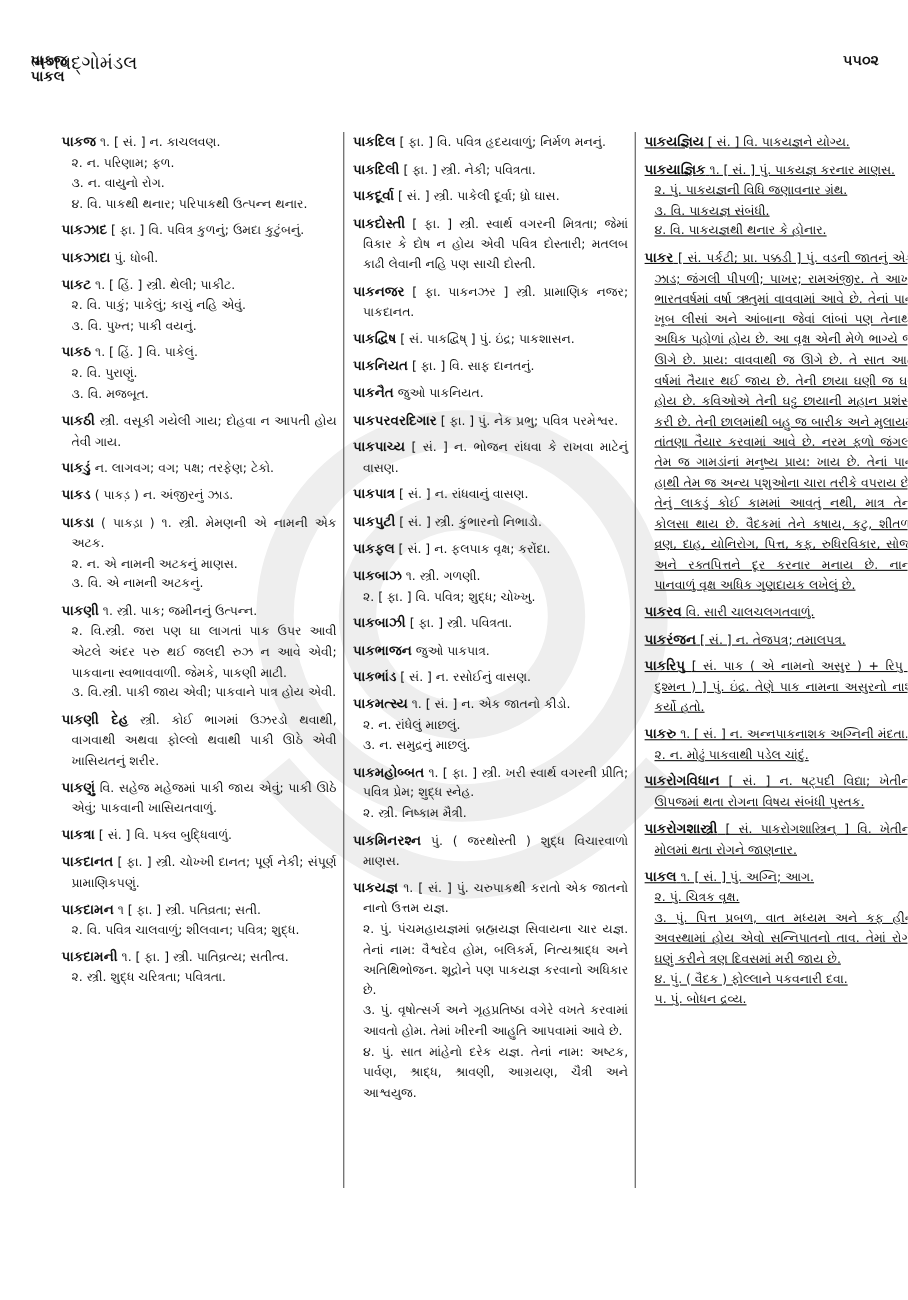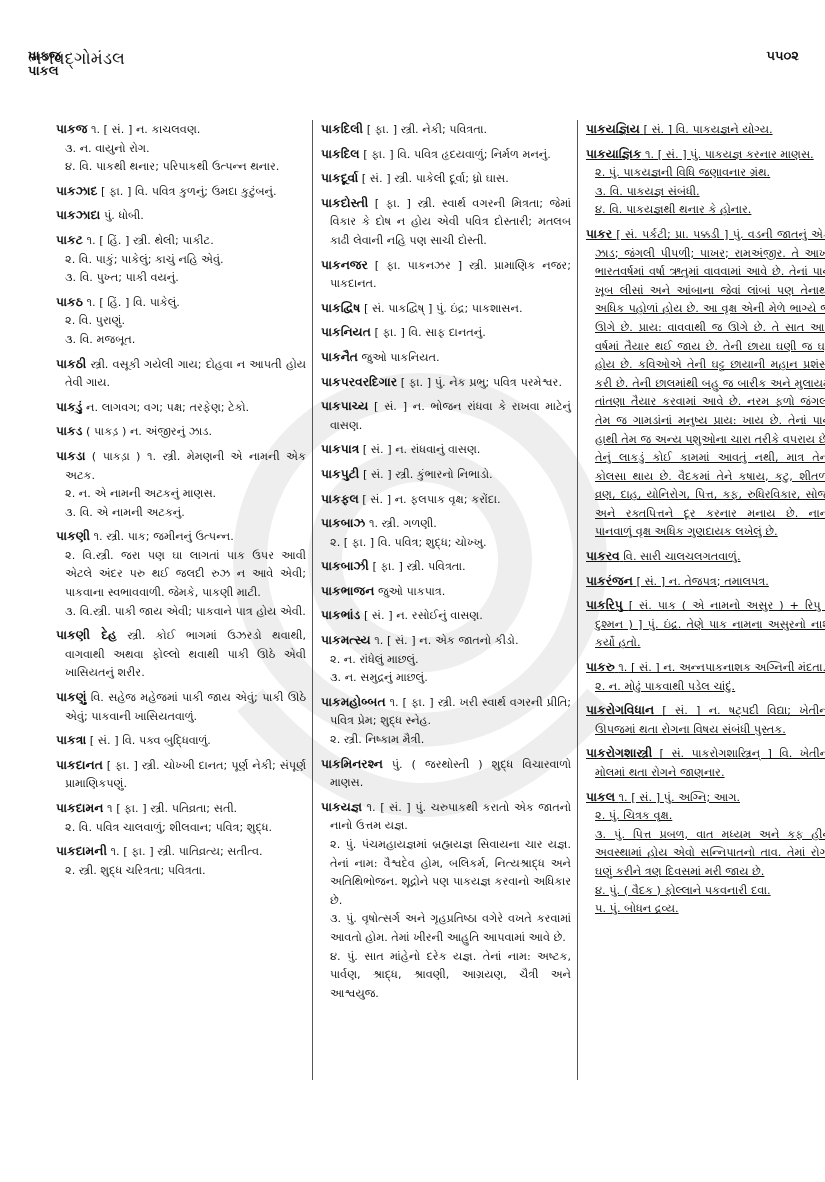--- a/index.html
+++ b/index.html
@@ -49,20 +49,21 @@
     <div>પાકલ</div>
   </div>
   <div class="hdr-center">ભગવદ્ગોમંડલ</div>
   <div class="hdr-right">૫૫૦૨</div>
 </div>
 
 <div class="columns">
   <div class="col col-1">
       <div class="entry">
         <span class="sense first-line wrap"><span class="hw">પાકજ</span> <span class="def">૧. [ સં. ] ન. કાચલવણ.</span></span>
+        <span class="sense"><span class="def">૨. ન. પરિણામ; ફળ.</span></span>
         <span class="sense"><span class="def">૩. ન. વાયુનો રોગ.</span></span>
         <span class="sense"><span class="def">૪. વિ. પાકથી થનાર; પરિપાકથી ઉત્પન્ન થનાર.</span></span>
       </div>
       <div class="entry">
         <span class="sense first-line wrap"><span class="hw">પાકઝાદ</span> <span class="def">[ ફા. ] વિ. પવિત્ર કુળનું; ઉમદા કુટુંબનું.</span></span>
       </div>
       <div class="entry">
         <span class="sense first-line wrap"><span class="hw">પાકઝાદા</span> <span class="def">પું. ધોબી.</span></span>
       </div>
       <div class="entry">
@@ -110,24 +111,24 @@
         <span class="sense first-line wrap"><span class="hw">પાકદામન</span> <span class="def">૧ [ ફા. ] સ્ત્રી. પતિવ્રતા; સતી.</span></span>
         <span class="sense"><span class="def">૨. વિ. પવિત્ર ચાલવાળું; શીલવાન; પવિત્ર; શુદ્ધ.</span></span>
       </div>
       <div class="entry">
         <span class="sense first-line wrap"><span class="hw">પાકદામની</span> <span class="def">૧. [ ફા. ] સ્ત્રી. પાતિવ્રત્ય; સતીત્વ.</span></span>
         <span class="sense"><span class="def">૨. સ્ત્રી. શુદ્ધ ચરિત્રતા; પવિત્રતા.</span></span>
       </div>
     </div>
   <div class="col col-2">
       <div class="entry">
+        <span class="sense first-line wrap"><span class="hw">પાકદિલ</span> <span class="def">[ ફા. ] વિ. પવિત્ર હૃદયવાળું; નિર્મળ મનનું.</span></span>
+      </div>
+      <div class="entry">
         <span class="sense first-line wrap"><span class="hw">પાકદિલી</span> <span class="def">[ ફા. ] સ્ત્રી. નેકી; પવિત્રતા.</span></span>
-      </div>
-      <div class="entry">
-        <span class="sense first-line wrap"><span class="hw">પાકદિલ</span> <span class="def">[ ફા. ] વિ. પવિત્ર હૃદયવાળું; નિર્મળ મનનું.</span></span>
       </div>
       <div class="entry">
         <span class="sense first-line wrap"><span class="hw">પાકદૂર્વા</span> <span class="def">[ સં. ] સ્ત્રી. પાકેલી દૂર્વા; ધ્રો ઘાસ.</span></span>
       </div>
       <div class="entry">
         <span class="sense first-line wrap"><span class="hw">પાકદોસ્તી</span> <span class="def">[ ફા. ] સ્ત્રી. સ્વાર્થ વગરની મિત્રતા; જેમાં વિકાર કે દોષ ન હોય એવી પવિત્ર દોસ્તારી; મતલબ કાઢી લેવાની નહિ પણ સાચી દોસ્તી.</span></span>
       </div>
       <div class="entry">
         <span class="sense first-line wrap"><span class="hw">પાકનજર</span> <span class="def">[ ફા. પાકનઝર ] સ્ત્રી. પ્રામાણિક નજર; પાકદાનત.</span></span>
       </div>

